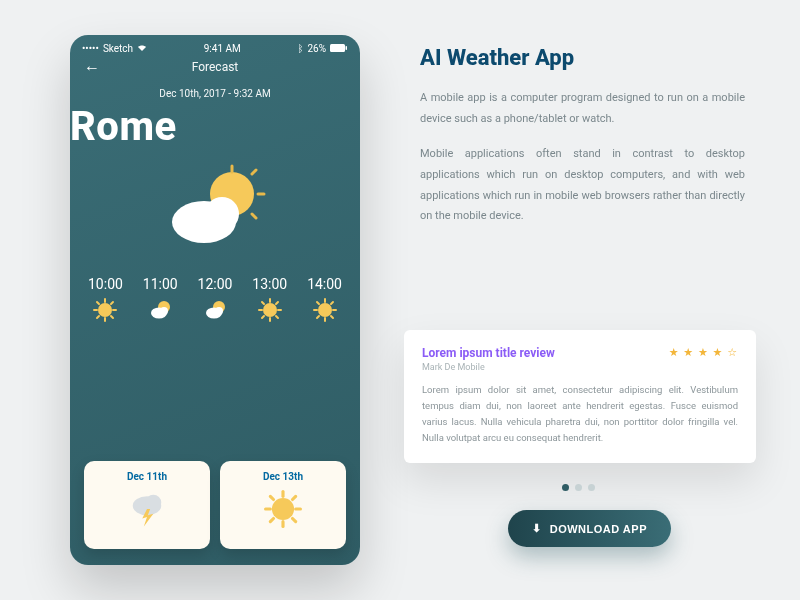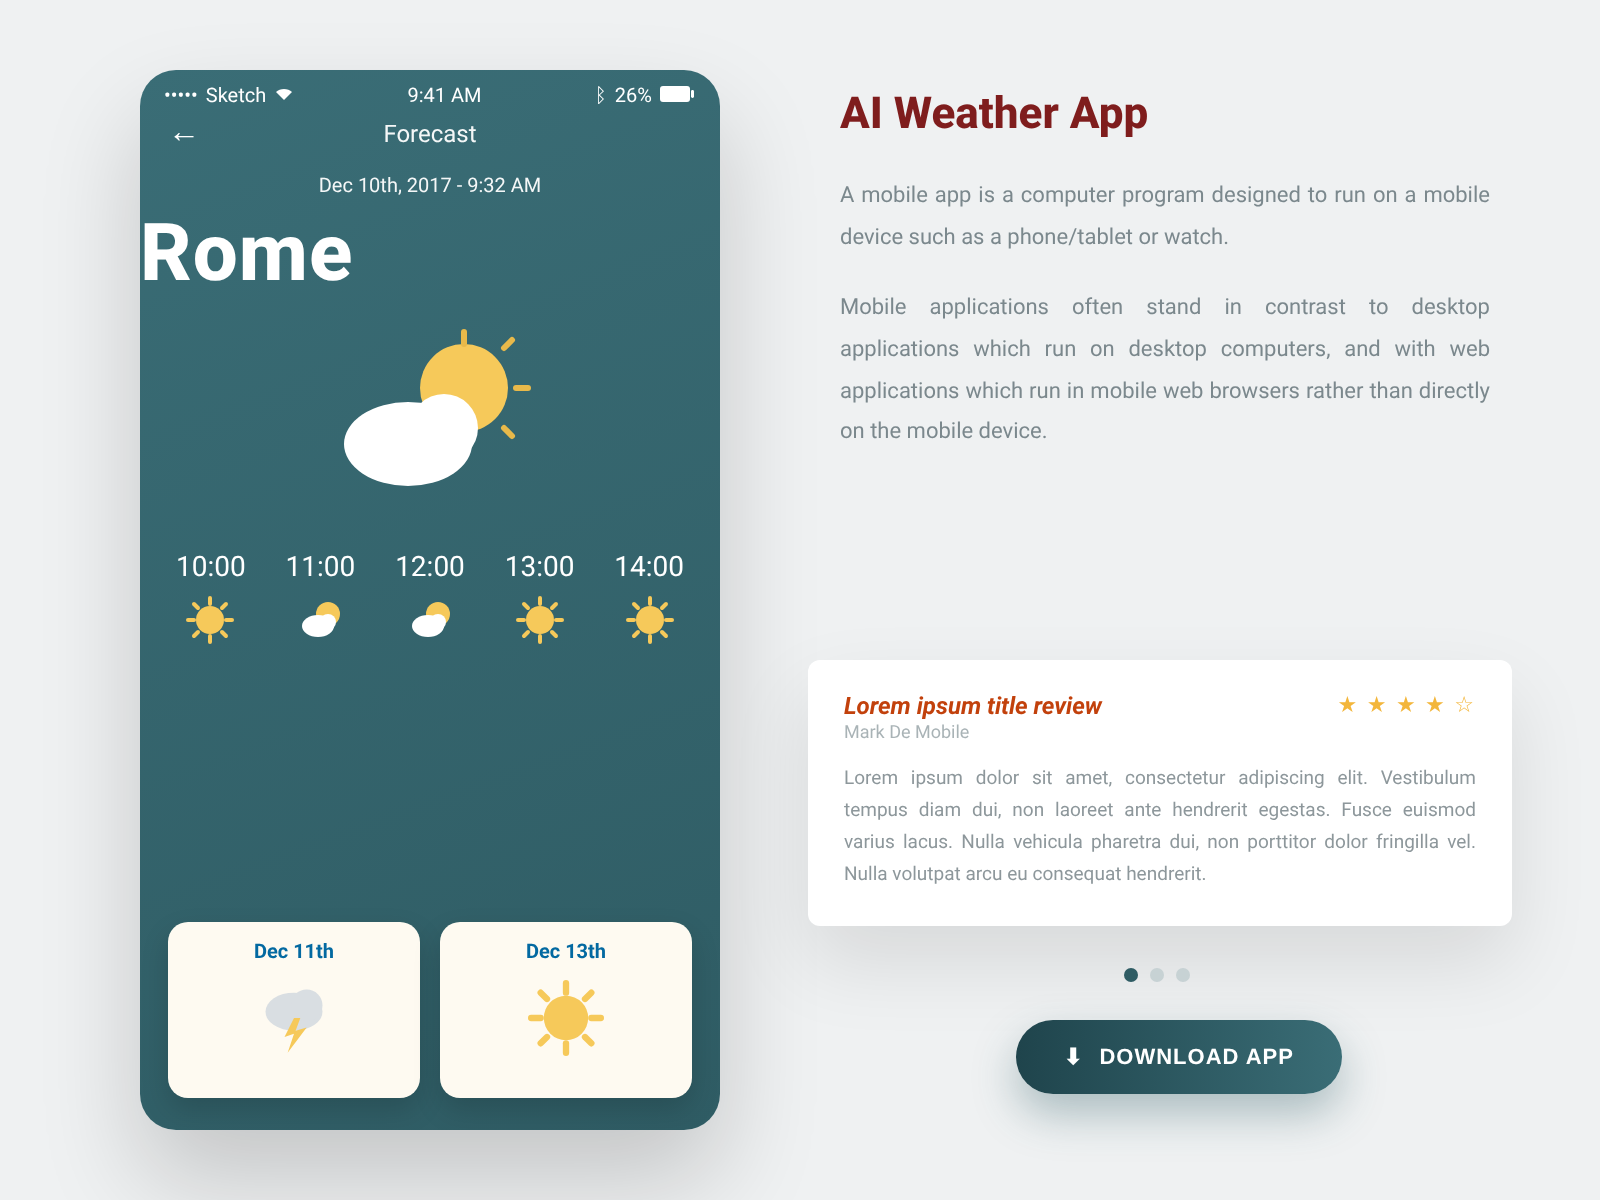--- a/index.html
+++ b/index.html
@@ -49,31 +49,31 @@
   }
   .day-card {
     flex:1; background:#fefaf1; color:#0369a1; border-radius:10px;
     padding:10px 6px; display:flex; flex-direction:column; align-items:center;
     box-shadow: 0 6px 14px rgba(0,0,0,.15);
     min-height: 88px;
   }
   .day-card .d { font-size:10px; font-weight:700; margin-bottom:8px; }
 
   .right-pane { position:absolute; left:420px; top:45px; width:325px; }
-  .headline { font-size:22px; font-weight:800; color:#7f1d1d; margin-bottom:18px; }
+  .headline { font-size:22px; font-weight:800; color:#0c4a6e; margin-bottom:18px; }
   .para { font-size:11px; line-height:1.9; color:#7b888d; margin-bottom:14px; text-align:justify; }
 
   .review-card {
     position:absolute; left:404px; top:330px; width:352px;
     background:#fff; border-radius:6px;
     box-shadow: 0 18px 40px rgba(0,0,0,.10);
     padding:16px 18px;
   }
   .review-head { display:flex; justify-content:space-between; align-items:flex-start; }
-  .review-title { font-size:12px; font-weight:700; color:#c2410c;font-style:italic; }
+  .review-title { font-size:12px; font-weight:700; color:#8b5cf6; }
   .review-author { font-size:9px; color:#a9b3b6; margin-top:2px; }
   .stars { color:#f3b63b; font-size:11px; letter-spacing:1px; }
   .review-body { font-size:9.5px; line-height:1.7; color:#8d979b; margin-top:10px; text-align:justify; }
 
   .dots { position:absolute; left:562px; top:484px; display:flex; gap:6px; }
   .dot { width:7px; height:7px; border-radius:50%; background:#c7d2d4; }
   .dot.active { background:#2f5c64; }
 
   .download-btn {
     position:absolute; left:508px; top:510px;

